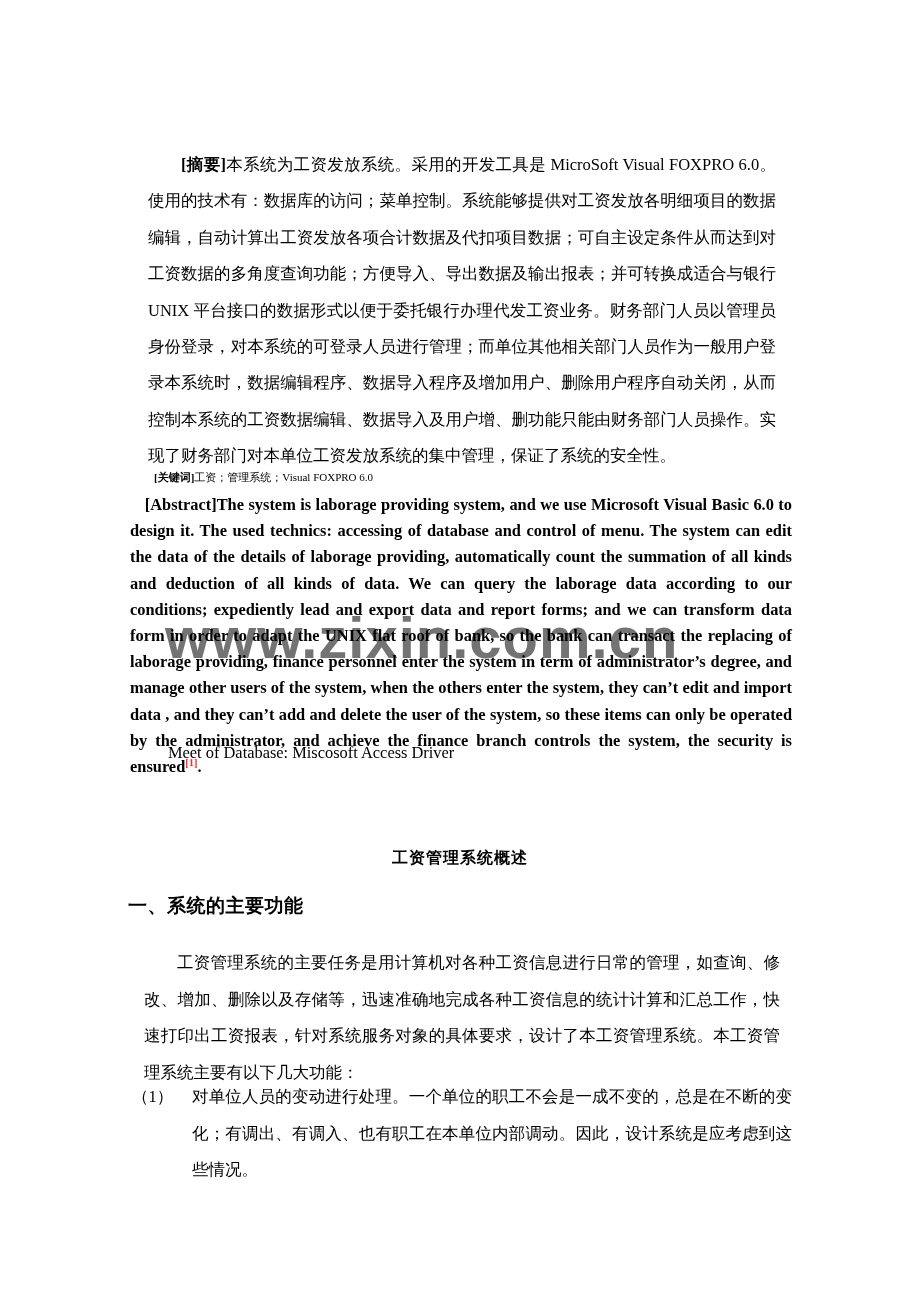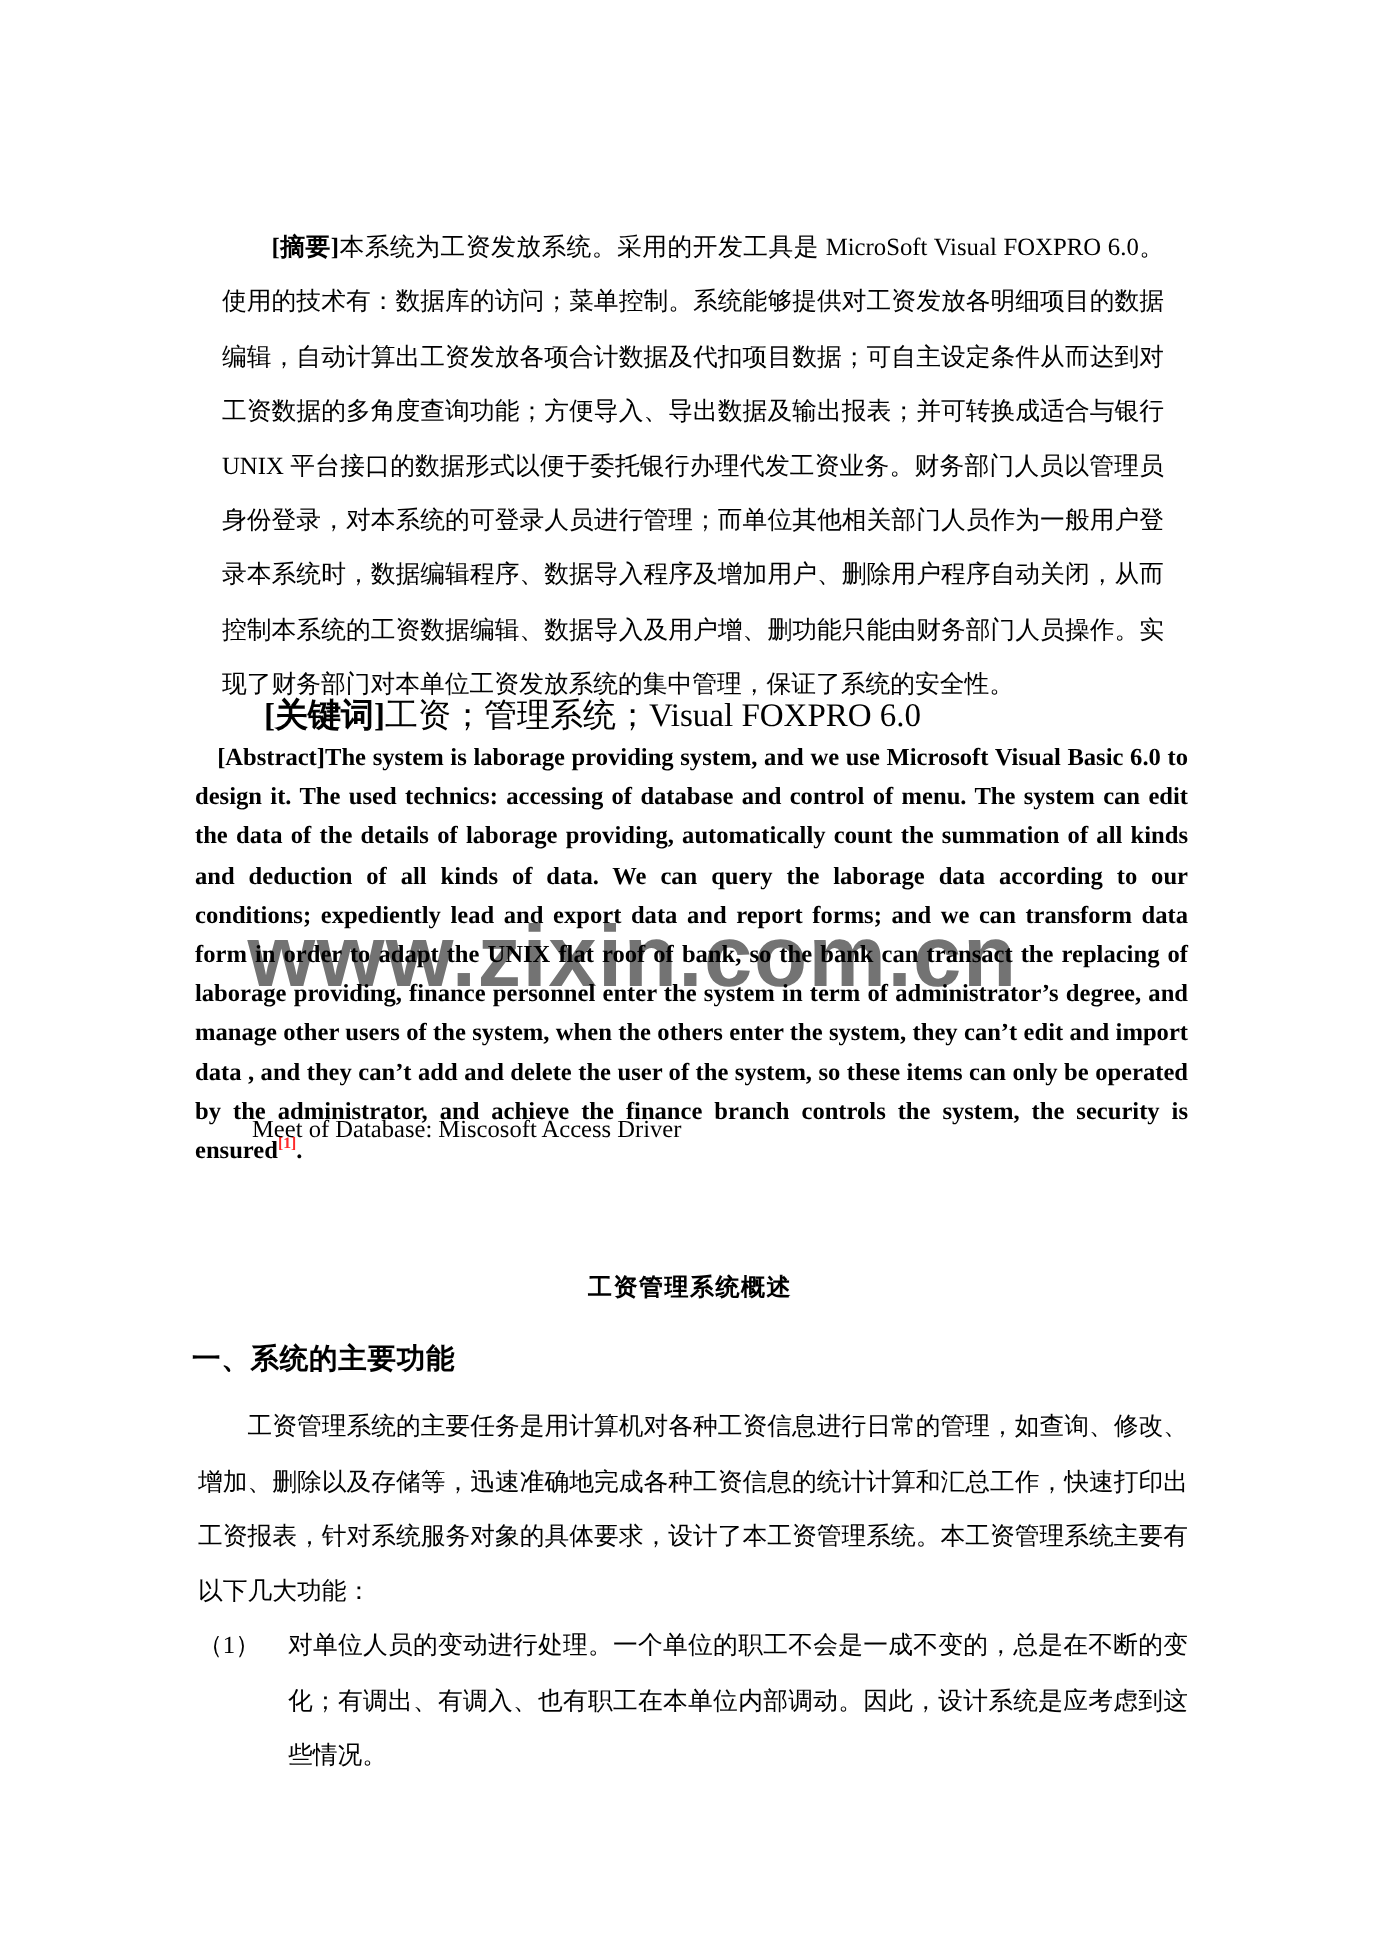--- a/index.html
+++ b/index.html
@@ -58,21 +58,21 @@
   }
   .indent2 { text-indent: 2em; }
   .lbl-bold { font-weight: 700; }
 
   .cn-keywords {
     position: absolute;
     left: 132px;
     top: 462px;
     width: 660px;
     font-family: "Liberation Serif", "DejaVu Serif", serif;
-    font-size: 22px;
+    font-size: 11px;
     line-height: 30px;
     text-indent: 2em;
   }
 
   
   .en-block {
     position: absolute;
     left: 130px;
     top: 492px;
     width: 662px;
@@ -129,21 +129,21 @@
     position: absolute;
     left: 132px;
     top: 933px;
     width: 660px;
     font-family: "Liberation Serif", "DejaVu Serif", serif;
     font-size: 16.5px;
     line-height: 36.6px;
     text-align: justify;
     text-justify: inter-ideograph;
   }
-  .body-block p { margin: 0; }
+  .body-block p { margin: 12px; }
 
   .list-item {
     position: absolute;
     left: 132px;
     top: 1079px;
     width: 660px;
     font-family: "Liberation Serif", "DejaVu Serif", serif;
     font-size: 16.5px;
     line-height: 36.6px;
     text-align: justify;

